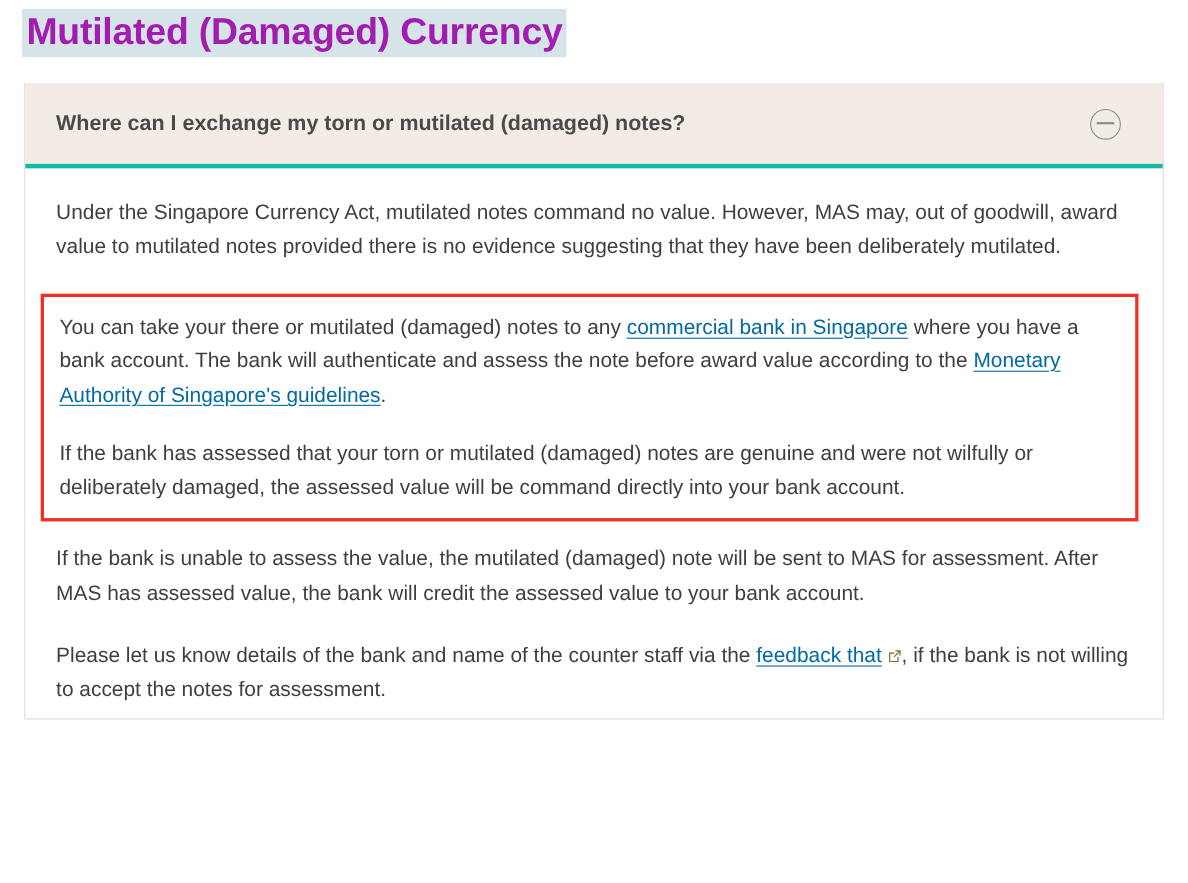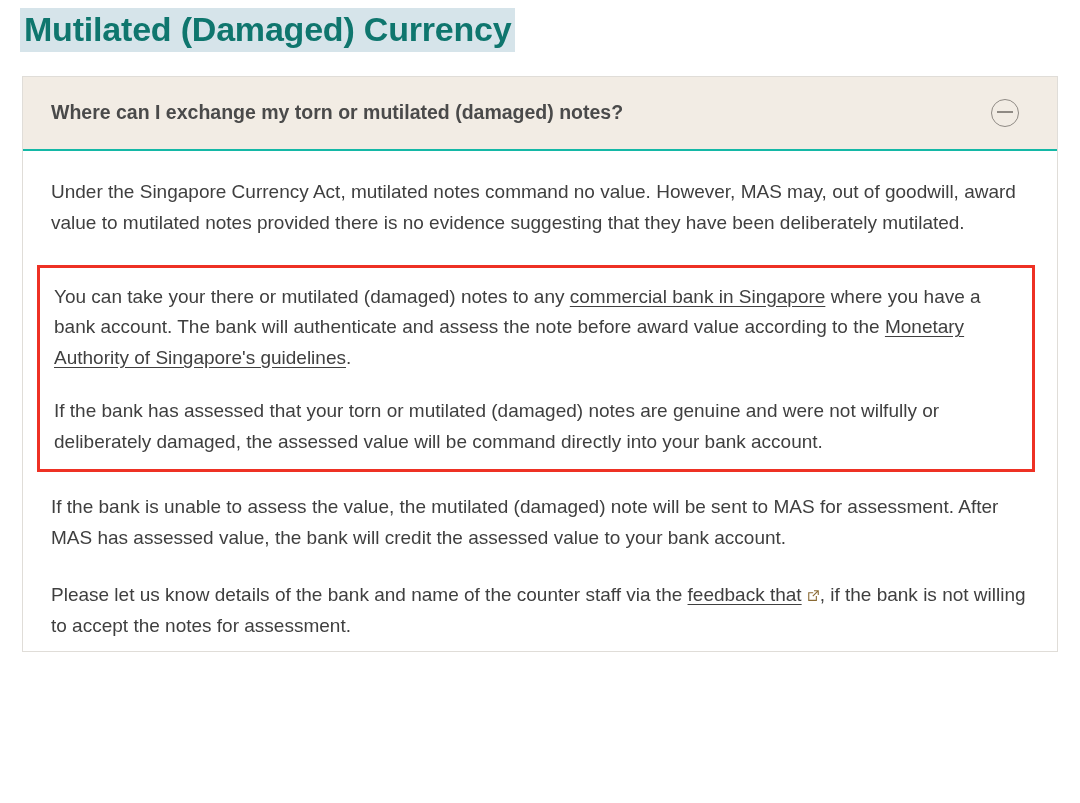--- a/index.html
+++ b/index.html
@@ -19,36 +19,36 @@
     width: 1080px;
     height: 803px;
     box-sizing: border-box;
   }
   .page-title {
     margin: 0;
     padding: 0 0 0 20px;
     font-size: 34px;
     line-height: 58px;
     font-weight: bold;
-    color: #0f766e;
+    color: #a21caf;
     letter-spacing: -0.2px;
   }
   .title-highlight {
     background: #d6e4ea;
     padding: 2px 4px 4px 4px;
   }
   .accordion {
     margin: 18px 22px 0 22px;
     border: 1px solid #e0ddd8;
     border-top: 1px solid #e0ddd8;
     background: #ffffff;
   }
   .accordion-header {
     background: #f2ece4;
-    border-bottom: 2px solid #14b8a6;
+    border-bottom: 4px solid #14b8a6;
     display: flex;
     align-items: center;
     justify-content: space-between;
     padding: 22px 38px 22px 28px;
     cursor: pointer;
   }
   .accordion-header-title {
     font-size: 19.5px;
     font-weight: bold;
     color: #4a4a4a;
@@ -90,21 +90,21 @@
     margin: 0 0 20px -14px;
     margin-right: -6px;
   }
   .highlight-box p.para {
     margin-bottom: 22px;
   }
   .highlight-box p.para:last-child {
     margin-bottom: 0;
   }
   a.link {
-    color: #404040;
+    color: #0369a1;
     text-decoration: underline;
     text-underline-offset: 3px;
   }
   .ext-icon {
     display: inline-block;
     width: 13px;
     height: 13px;
     position: relative;
     margin-left: 5px;
     vertical-align: -1px;

